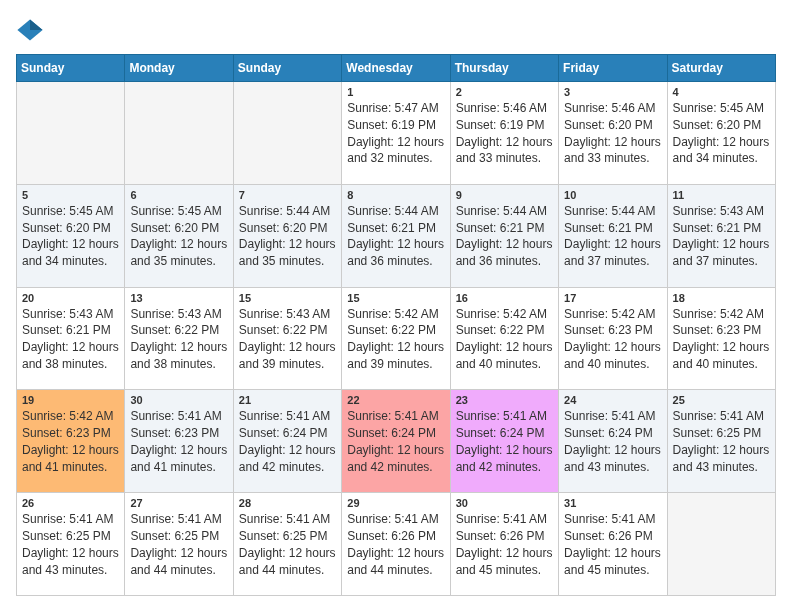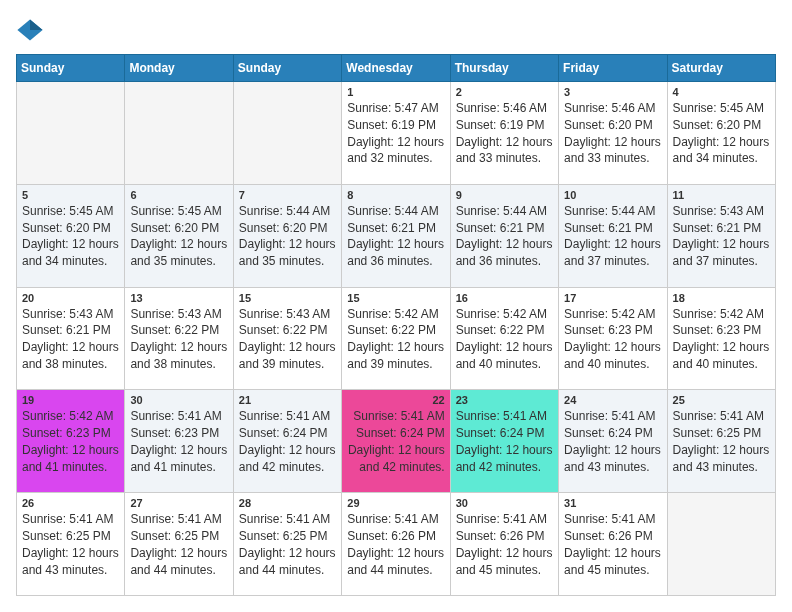--- a/index.html
+++ b/index.html
@@ -262,49 +262,49 @@
           </td>
           <td style="background: rgb(255, 255, 255);">
             <span class="day-num">18</span>
             <div class="day-info" style="white-space: pre-line;">Sunrise: 5:42 AM
 Sunset: 6:23 PM
 Daylight: 12 hours
 and 40 minutes.</div>
           </td>
         </tr>
         <tr>
-          <td style="background: #d946ef;">
+          <td style="background: #fdba74;">
             <span class="day-num">19</span>
             <div class="day-info" style="white-space: pre-line;">Sunrise: 5:42 AM
 Sunset: 6:23 PM
 Daylight: 12 hours
 and 41 minutes.</div>
           </td>
           <td style="background: rgb(240, 244, 248);">
             <span class="day-num">30</span>
             <div class="day-info" style="white-space: pre-line;">Sunrise: 5:41 AM
 Sunset: 6:23 PM
 Daylight: 12 hours
 and 41 minutes.</div>
           </td>
           <td style="background: rgb(240, 244, 248);">
             <span class="day-num">21</span>
             <div class="day-info" style="white-space: pre-line;">Sunrise: 5:41 AM
 Sunset: 6:24 PM
 Daylight: 12 hours
 and 42 minutes.</div>
           </td>
-          <td style="background: #ec4899; text-align: right;">
+          <td style="background: #fca5a5;">
             <span class="day-num">22</span>
             <div class="day-info" style="white-space: pre-line;">Sunrise: 5:41 AM
 Sunset: 6:24 PM
 Daylight: 12 hours
 and 42 minutes.</div>
           </td>
-          <td style="background: #5eead4;">
+          <td style="background: #f0abfc;">
             <span class="day-num">23</span>
             <div class="day-info" style="white-space: pre-line;">Sunrise: 5:41 AM
 Sunset: 6:24 PM
 Daylight: 12 hours
 and 42 minutes.</div>
           </td>
           <td style="background: rgb(240, 244, 248);">
             <span class="day-num">24</span>
             <div class="day-info" style="white-space: pre-line;">Sunrise: 5:41 AM
 Sunset: 6:24 PM

